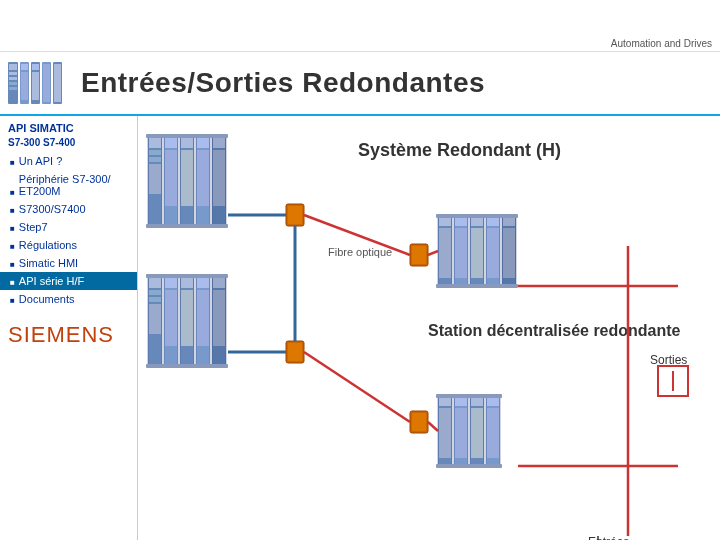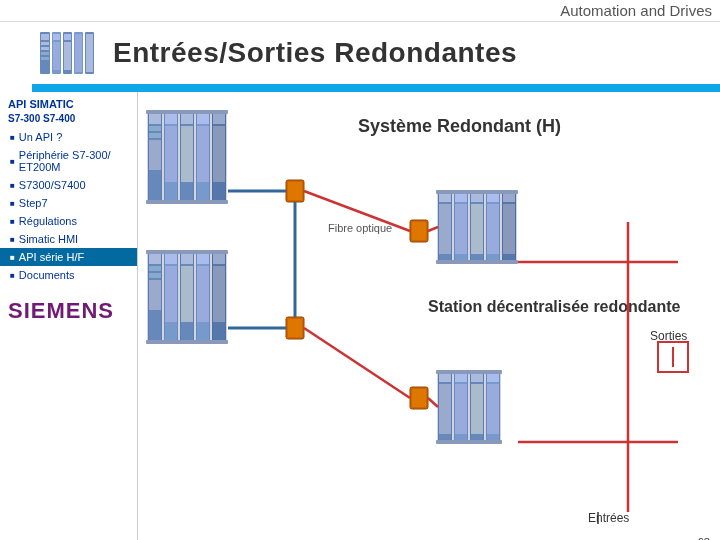--- a/index.html
+++ b/index.html
@@ -10,33 +10,33 @@
       font-family: Arial, sans-serif;
       overflow: hidden;
       position: relative;
     }
 
     
     #top-bar {
       background: #fff;
       text-align: right;
       padding: 2px 8px;
-      font-size: 15px;
+      font-size: 10px;
       color: #555;
       border-bottom: 1px solid #ddd;
+      margin-top: 36px;
     }
 
     
     #header {
       background: #fff;
       display: flex;
       align-items: center;
       padding: 6px 10px 6px 6px;
-      border-bottom: 8px solid #0ea5e9;
-      margin-left: 32px;
+      border-bottom: 2px solid #0ea5e9;
     }
     #header-logo {
       width: 60px;
       height: 50px;
       margin-right: 15px;
       flex-shrink: 0;
     }
     #header-title {
       font-size: 28px;
       font-weight: bold;
@@ -70,40 +70,40 @@
       color: #003399;
       padding: 0 8px 4px 8px;
       font-weight: bold;
     }
     .sidebar-item {
       font-size: 11px;
       color: #003399;
       padding: 3px 8px 3px 10px;
       cursor: pointer;
       display: flex;
-      align-items: center;
+      align-items: flex-end;
       gap: 4px;
     }
     .sidebar-item.active {
       background: #0369a1;
       color: #fff;
     }
     .sidebar-item:before {
       content: '■';
       font-size: 8px;
       flex-shrink: 0;
     }
     #sidebar-logo {
       margin-top: 8px;
       padding: 6px 8px;
     }
     .siemens-text {
       font-size: 22px;
-      font-weight: bold;
-      color: #701a75;
+      font-weight: normal;
+      color: #c2410c;
       letter-spacing: 1px;
     }
 
     
     #content {
       flex: 1;
       position: relative;
       background: #fff;
       overflow: hidden;
     }

